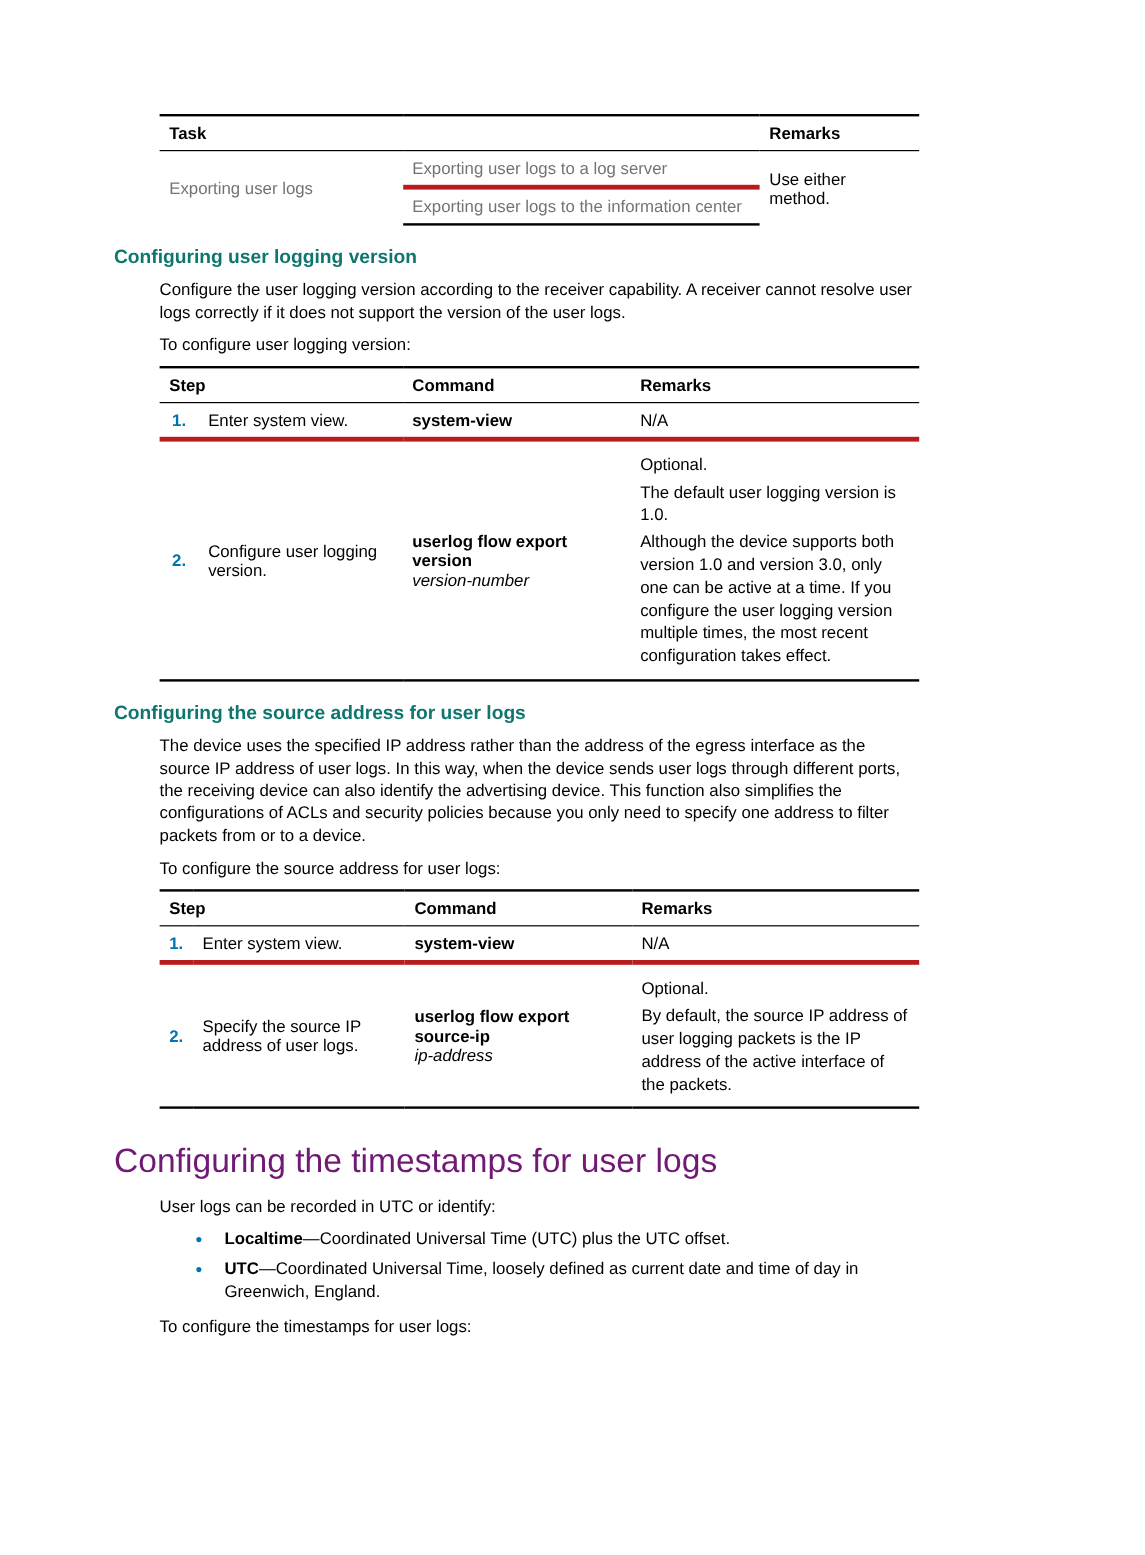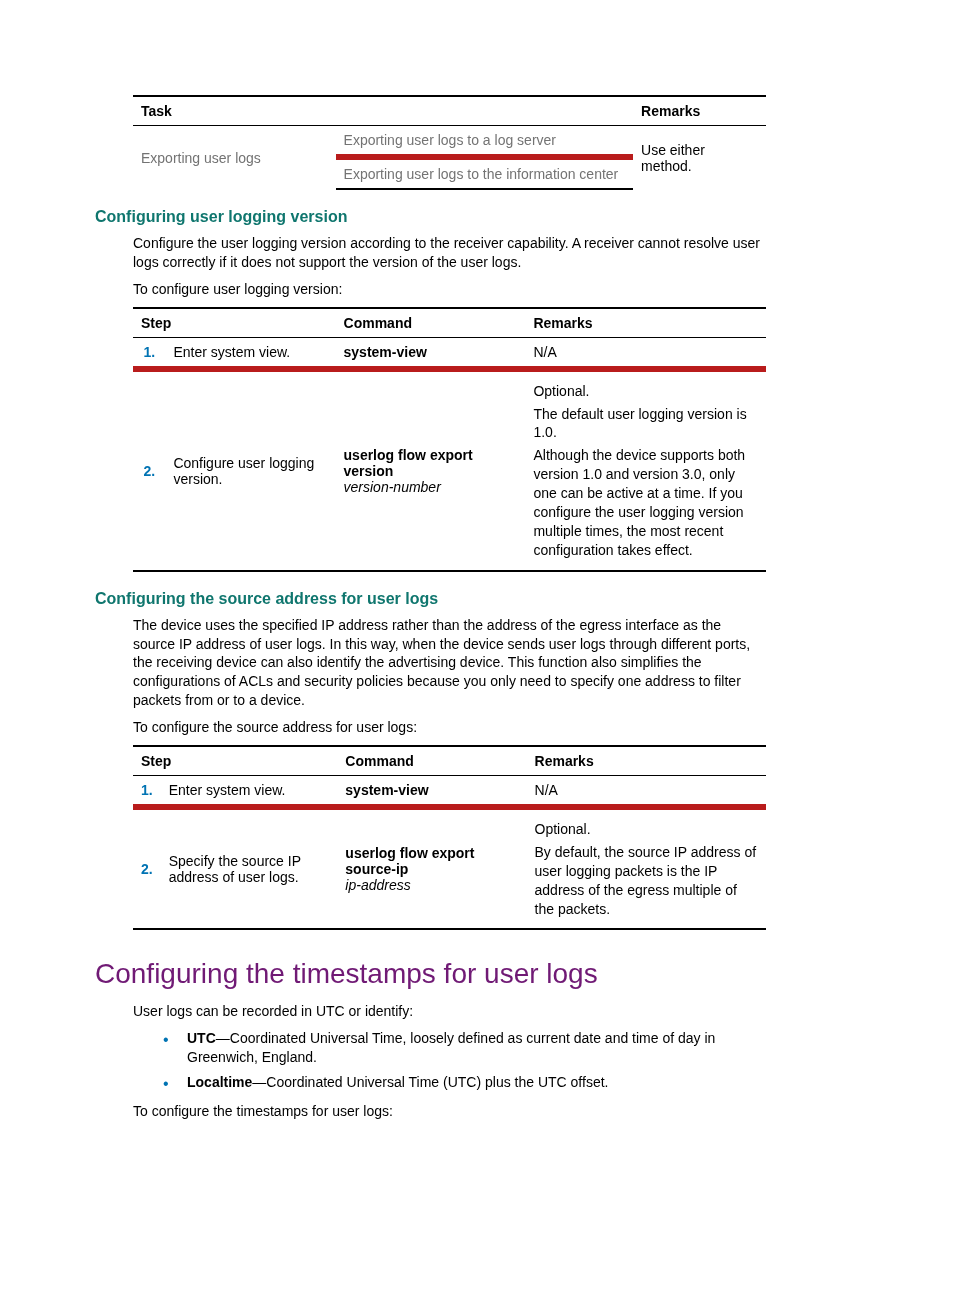--- a/index.html
+++ b/index.html
@@ -29,21 +29,21 @@
     padding: 6px 8px;
     border-top: 2px solid #000;
     border-bottom: 1.5px solid #000;
     font-size: 14px;
   }
   td {
     padding: 6px 8px;
     vertical-align: middle;
     font-size: 14px;
   }
-  tr.sep td { border-top: 6px solid #b91c1c; }
+  tr.sep td { border-top: 4px solid #b91c1c; }
   tr.last td { border-bottom: 2px solid #000; }
   .link { color: #737373; }
   h3.section {
     color: #0f766e;
     font-size: 16px;
     font-weight: bold;
     margin: 18px 0 8px 0;
   }
   h2.bigsection {
     color: #701a75;
@@ -143,30 +143,30 @@
         <td>Enter system view.</td>
         <td class="cmd cmd-b">system-view</td>
         <td>N/A</td>
       </tr>
       <tr class="sep last">
         <td class="num" style="vertical-align:middle">2.</td>
         <td style="vertical-align:middle">Specify the source IP address of user logs.</td>
         <td class="cmd" style="vertical-align:middle"><span class="cmd-b">userlog flow export source-ip</span><br><span class="cmd-i">ip-address</span></td>
         <td class="remarks-block">
           <p>Optional.</p>
-          <p>By default, the source IP address of user logging packets is the IP address of the egress multiple of the packets.</p>
+          <p>By default, the source IP address of user logging packets is the IP address of the active interface of the packets.</p>
         </td>
       </tr>
     </tbody>
       </table>
   </div>
 
   <h2 class="bigsection">Configuring the timestamps for user logs</h2>
   <div class="indent">
     <p>User logs can be recorded in UTC or identify:</p>
     <ul class="bullets">
+      <li><b>Localtime</b><span>—Coordinated Universal Time (UTC) plus the UTC offset.</span></li>
       <li><b>UTC</b><span>—Coordinated Universal Time, loosely defined as current date and time of day in Greenwich, England.</span></li>
-      <li><b>Localtime</b><span>—Coordinated Universal Time (UTC) plus the UTC offset.</span></li>
     </ul>
     <p>To configure the timestamps for user logs:</p>
   </div>
 
 </div>
 
 </body></html>

